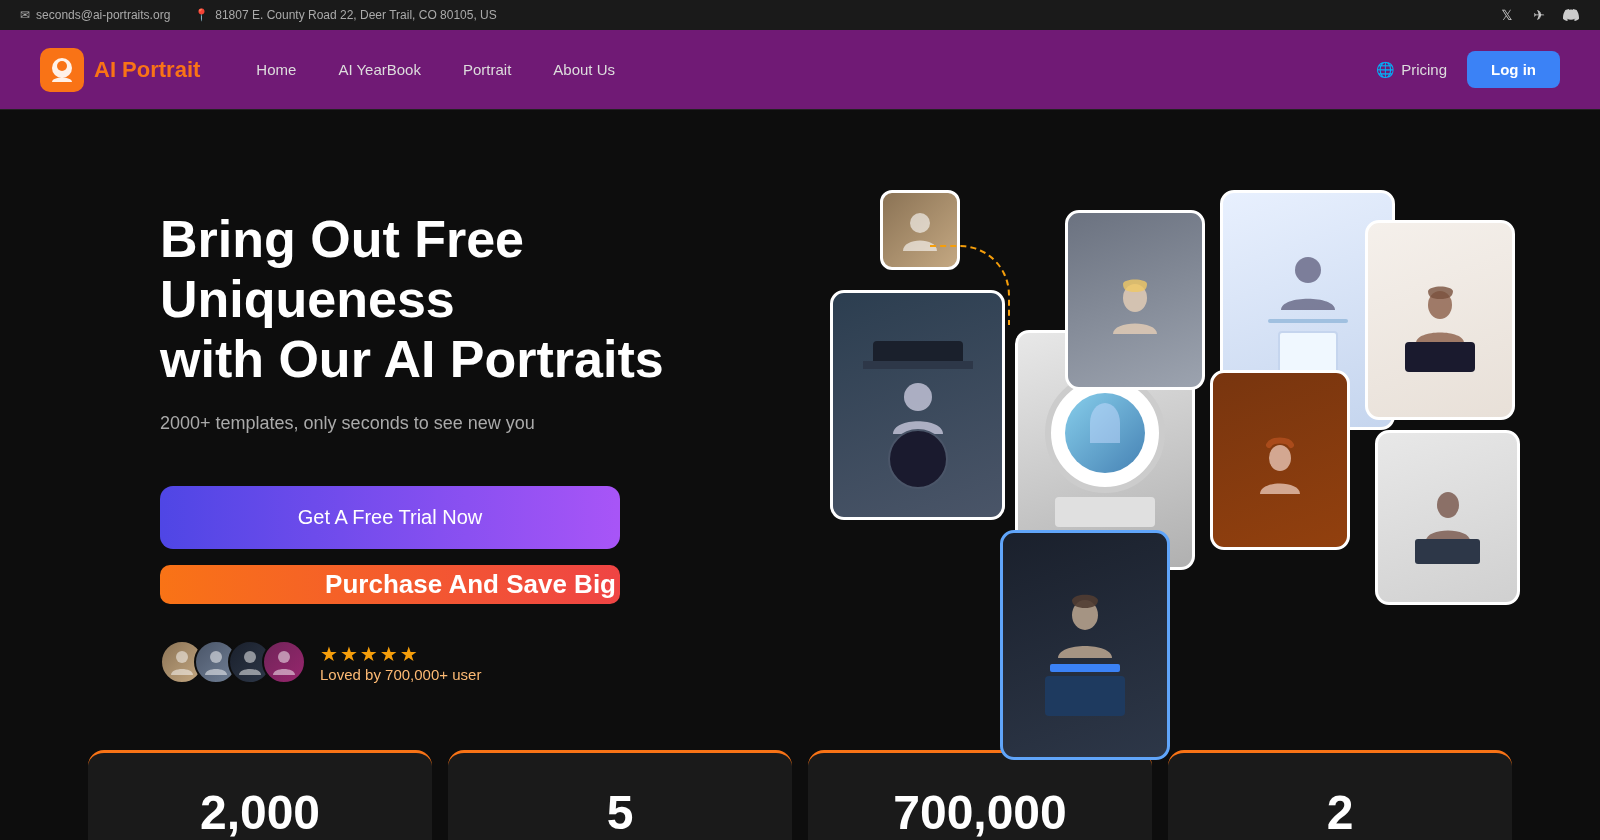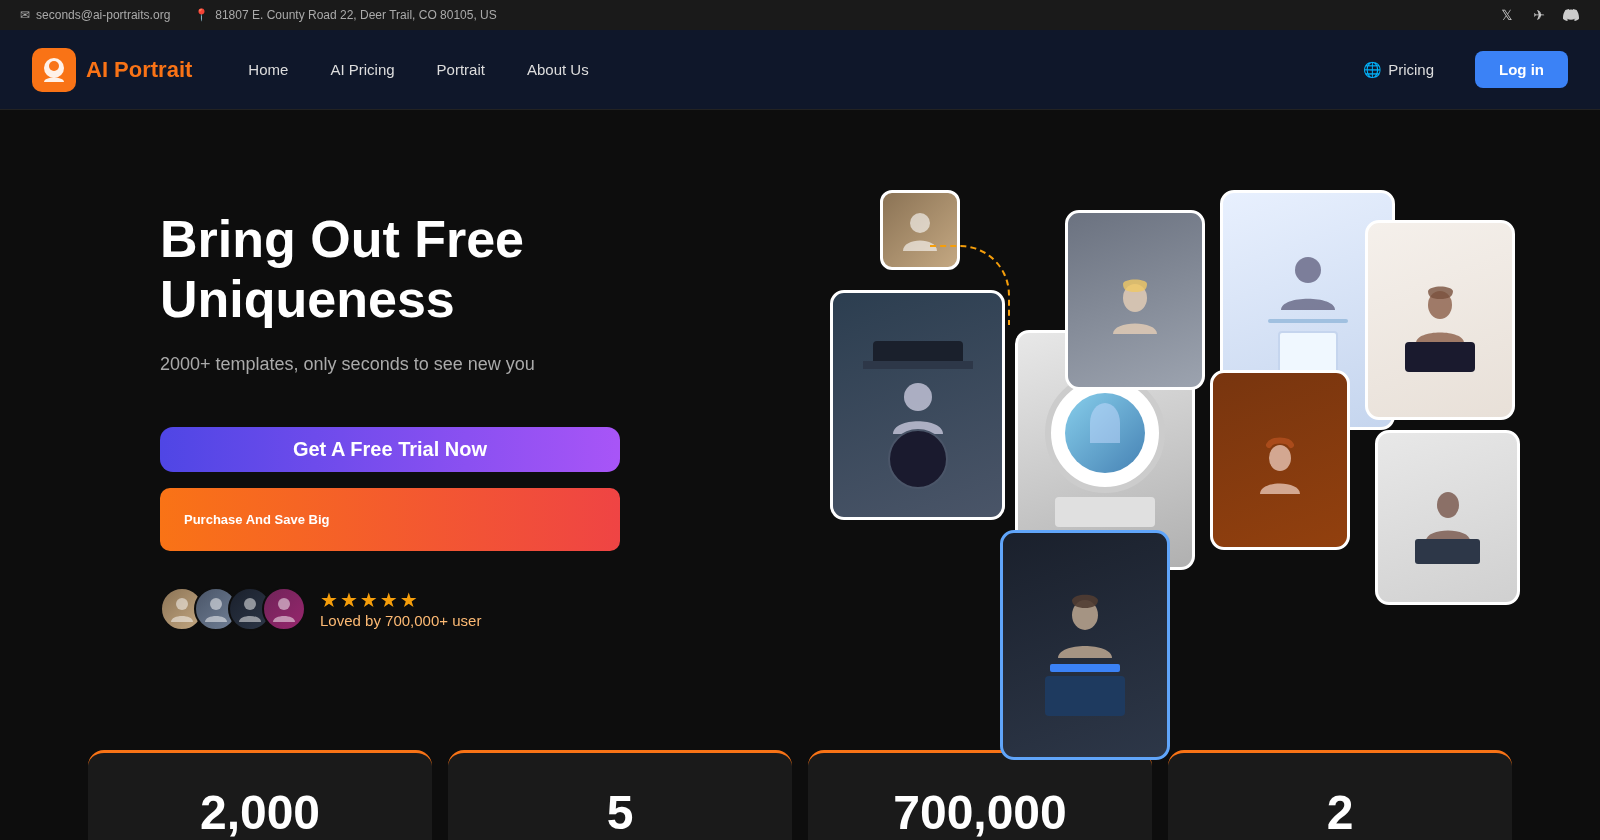--- a/index.html
+++ b/index.html
@@ -45,25 +45,25 @@
       display: flex;
       align-items: center;
       justify-content: center;
       color: #ccc;
       font-size: 14px;
       cursor: pointer;
     }
 
     
     .navbar {
-      background: #0f172a;
+      background: #701a75;
       height: 80px;
       display: flex;
       align-items: center;
-      padding: 0 32px;
+      padding: 0 40px;
       border-bottom: 1px solid #222;
     }
     .logo {
       display: flex;
       align-items: center;
       gap: 10px;
       margin-right: 40px;
     }
     .logo-icon {
       width: 44px;
@@ -109,21 +109,20 @@
     }
     .login-btn {
       background: #3b82f6;
       color: #fff;
       border: none;
       padding: 10px 24px;
       border-radius: 8px;
       font-size: 15px;
       font-weight: 600;
       cursor: pointer;
-      margin-left: 21px;
     }
 
     
     .hero {
       display: flex;
       align-items: flex-start;
       padding: 80px 160px 60px 160px;
       position: relative;
       min-height: 580px;
     }
@@ -139,39 +138,39 @@
       color: #fff;
     }
     .hero-subtitle {
       font-size: 18px;
       color: #aaa;
       margin-bottom: 52px;
     }
     .btn-trial {
       display: block;
       width: 460px;
-      padding: 11px;
+      padding: 20px;
       border-radius: 13px;
       font-size: 20px;
-      font-weight: 700;
+      font-weight: 400;
       text-align: center;
       cursor: pointer;
       border: none;
       margin-bottom: 16px;
       background: linear-gradient(to right, #4f46e5, #a855f7);
       color: #fff;
     }
     .btn-purchase {
       display: block;
       width: 460px;
-      padding: 24px;
+      padding: 4px;
       border-radius: 10px;
-      font-size: 13px;
+      font-size: 26px;
       font-weight: 700;
-      text-align: left;
+      text-align: right;
       cursor: pointer;
       border: none;
       background: linear-gradient(to right, #f97316, #ef4444);
       color: #fff;
     }
     .social-proof {
       display: flex;
       align-items: center;
       gap: 14px;
       margin-top: 36px;
@@ -286,38 +285,39 @@
         <rect x="4" y="2" width="20" height="20" rx="10" fill="white" opacity="0.9"></rect>
         <circle cx="14" cy="10" r="5" fill="#f97316"></circle>
         <path d="M4 26 C4 20 24 20 24 26" fill="white" opacity="0.9"></path>
       </svg>
     </div>
     <span class="logo-text">AI Portrait</span>
   </div>
 
   <div class="nav-links">
     <span class="nav-link">Home</span>
-    <span class="nav-link">AI Pricing</span>
+    <span class="nav-link">AI YearBook</span>
     <span class="nav-link">Portrait</span>
     <span class="nav-link">About Us</span>
   </div>
 
   <div class="nav-right">
     <div class="lang-btn">
       <span>🌐</span>
       <span>Pricing</span>
     </div>
     <button class="login-btn">Log in</button>
   </div>
 </nav>
 
 <div class="hero">
   <div class="hero-left">
     <h1 class="hero-title">
       <span>Bring Out Free Uniqueness</span><br>
+      <span>with Our AI Portraits</span>
     </h1>
     <p class="hero-subtitle">2000+ templates, only seconds to see new you</p>
 
     <button class="btn-trial">Get A Free Trial Now</button>
     <button class="btn-purchase">Purchase And Save Big</button>
 
     <div class="social-proof">
       <div class="avatars">
         <div class="avatar-circle pc1">
           <svg width="30" height="30" viewBox="0 0 30 30" fill="rgba(255,255,255,0.5)">

